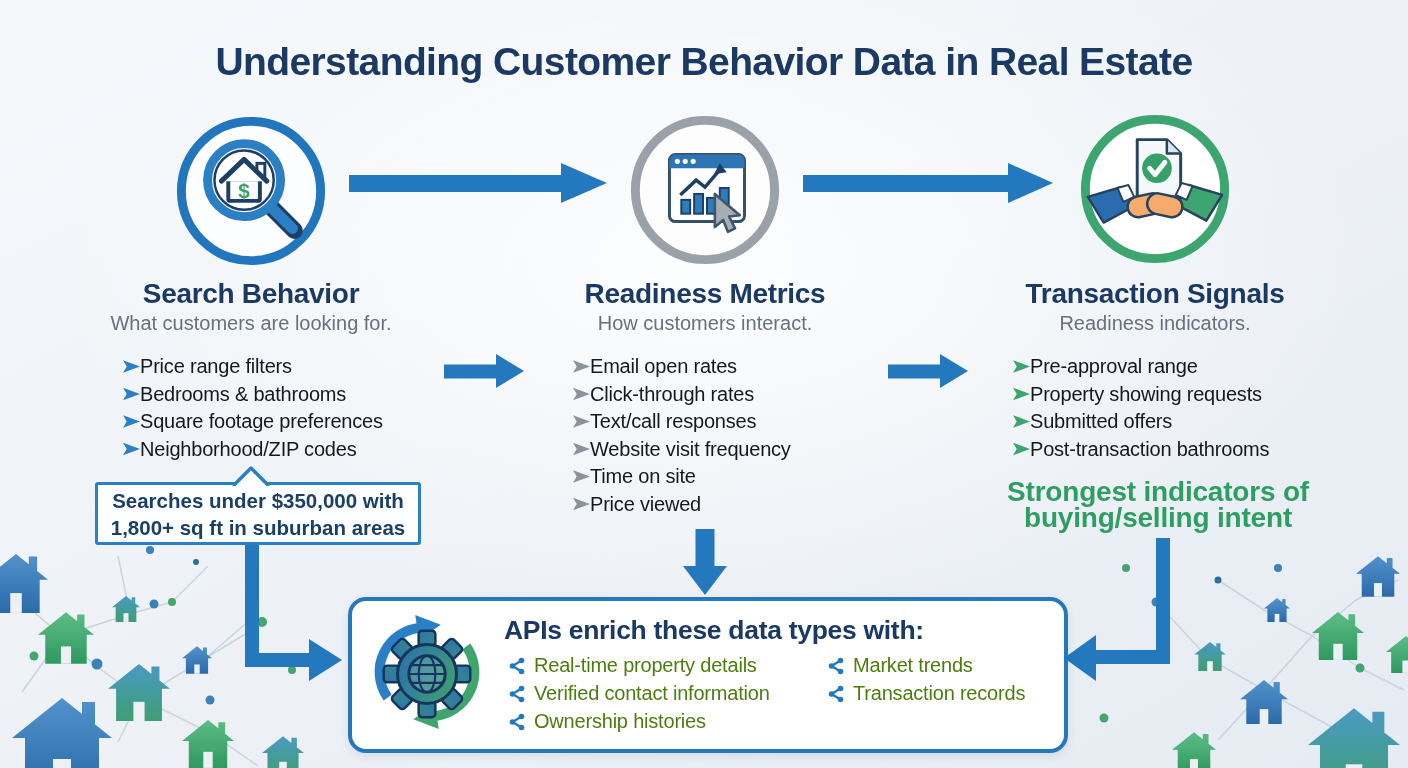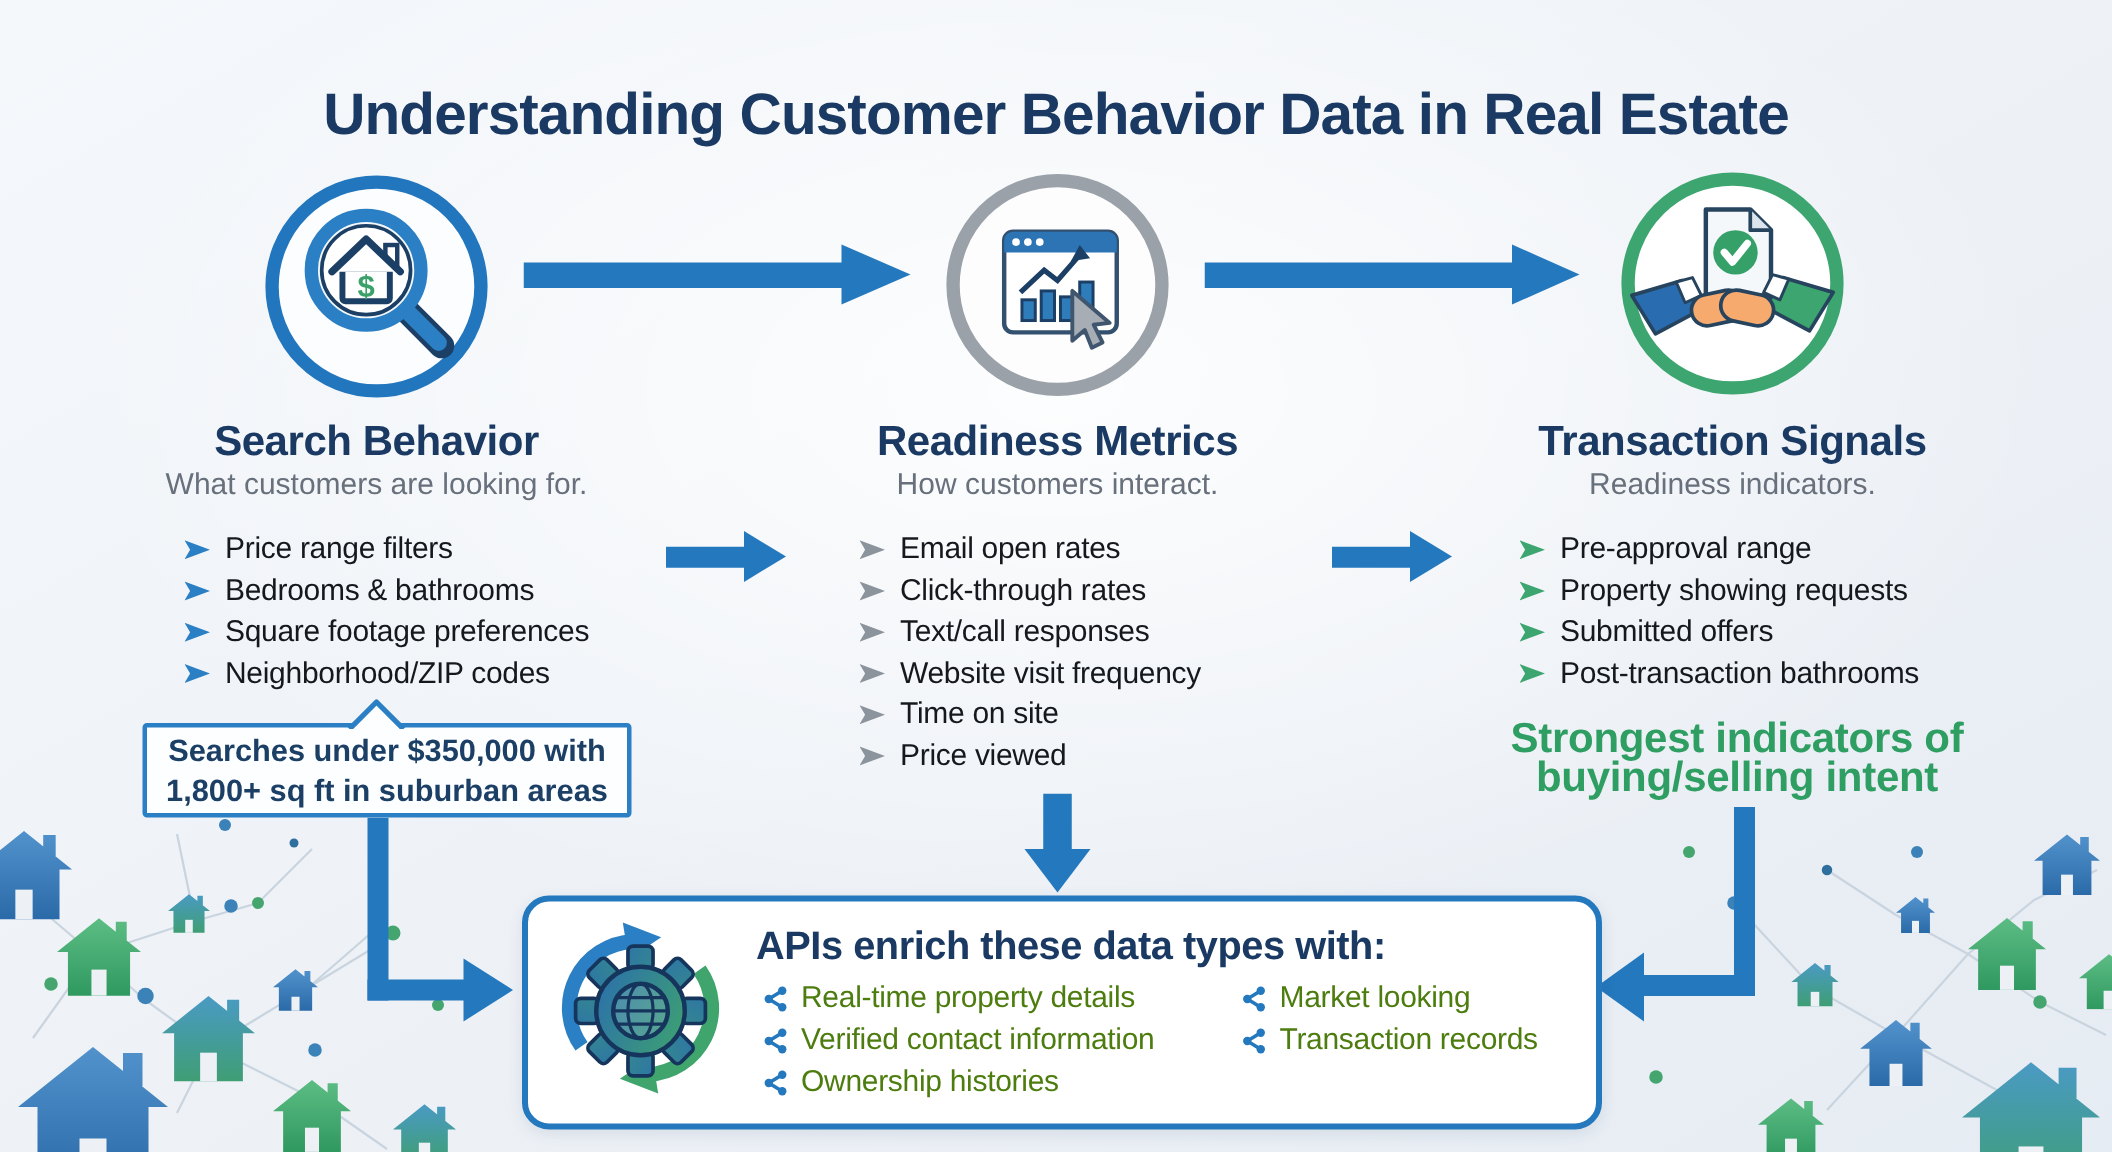--- a/index.html
+++ b/index.html
@@ -4,25 +4,25 @@
 <style>
   html,body{margin:0;padding:0;background:#dfe5ec;}
   .canvas{
     position:relative;width:1408px;height:768px;overflow:hidden;
     font-family:"Liberation Sans",sans-serif;
     background:
       radial-gradient(ellipse 950px 520px at 50% 34%, rgba(255,255,255,.85) 0%, rgba(255,255,255,0) 70%),
       linear-gradient(150deg,#f5f8fb 0%,#edf1f6 55%,#e6ecf3 100%);
   }
   .abs{position:absolute;}
-  .title{left:0;right:0;top:40px;text-align:center;font-size:39px;font-weight:800;color:#1b3a63;letter-spacing:-0.6px;z-index:2;margin-top:15px;}
+  .title{left:0;right:0;top:40px;text-align:center;font-size:39px;font-weight:800;color:#1b3a63;letter-spacing:-0.6px;z-index:2;}
   .col-head{width:360px;text-align:center;font-weight:800;font-size:28px;color:#1b3a63;letter-spacing:-0.3px;z-index:2;}
   .col-sub{width:360px;text-align:center;font-size:20px;color:#68707c;z-index:2;}
   .blist{display:flex;flex-direction:column;gap:6.5px;z-index:2;}
-  .brow{display:flex;align-items:center;gap:10px;font-size:20px;line-height:21px;color:#15181d;letter-spacing:-0.2px;font-weight:500;}
+  .brow{display:flex;align-items:center;font-size:20px;line-height:21px;color:#15181d;letter-spacing:-0.2px;font-weight:500;}
   .tri{flex:0 0 auto;width:17px;height:15px;clip-path:polygon(0 8%,100% 50%,0 92%,22% 50%);}
   .tri-blue{background:#2b7fc4;} .tri-gray{background:#8b939c;} .tri-green{background:#3da56f;}
   .callout{left:95px;top:482px;width:312px;height:57px;background:#fdfeff;border:3.5px solid #2b7fc4;border-radius:3px;
     color:#1c3f66;font-size:20.5px;font-weight:600;text-align:center;line-height:27px;
     display:flex;align-items:center;justify-content:center;padding:0 4px;z-index:3;}
   .pointer{left:231px;top:466px;z-index:4;}
   .note-green{left:988px;top:479px;width:340px;text-align:center;color:#2f9e62;font-weight:700;font-size:28px;line-height:26px;letter-spacing:-0.2px;z-index:2;}
   .flow{z-index:2;}
   .connector{z-index:3;}
   .api-box{left:348px;top:597px;width:712px;height:148px;background:#ffffff;border:4px solid #2478bd;border-radius:18px;
@@ -347,21 +347,21 @@
       <div class="api-row">
         <svg width="18" height="18" viewBox="0 0 18 18">
             <g fill="#2478bd" stroke="#2478bd" stroke-width="2.4">
               <line x1="4.5" y1="9" x2="13.5" y2="3.5"></line>
               <line x1="4.5" y1="9" x2="13.5" y2="14.5"></line>
               <circle cx="13.5" cy="3.5" r="2.8" stroke="none"></circle>
               <circle cx="4.5" cy="9" r="2.8" stroke="none"></circle>
               <circle cx="13.5" cy="14.5" r="2.8" stroke="none"></circle>
             </g>
           </svg>
-        <span>Market looking</span>
+        <span>Market trends</span>
       </div>
       <div class="api-row">
         <svg width="18" height="18" viewBox="0 0 18 18">
             <g fill="#2478bd" stroke="#2478bd" stroke-width="2.4">
               <line x1="4.5" y1="9" x2="13.5" y2="3.5"></line>
               <line x1="4.5" y1="9" x2="13.5" y2="14.5"></line>
               <circle cx="13.5" cy="3.5" r="2.8" stroke="none"></circle>
               <circle cx="4.5" cy="9" r="2.8" stroke="none"></circle>
               <circle cx="13.5" cy="14.5" r="2.8" stroke="none"></circle>
             </g>

